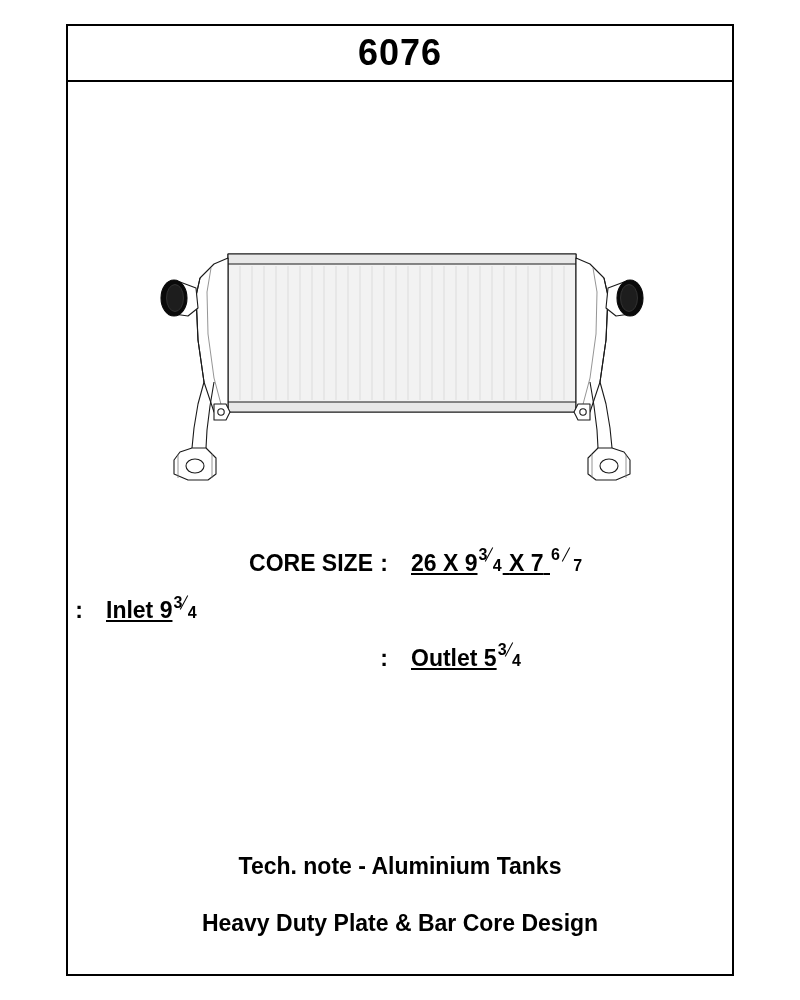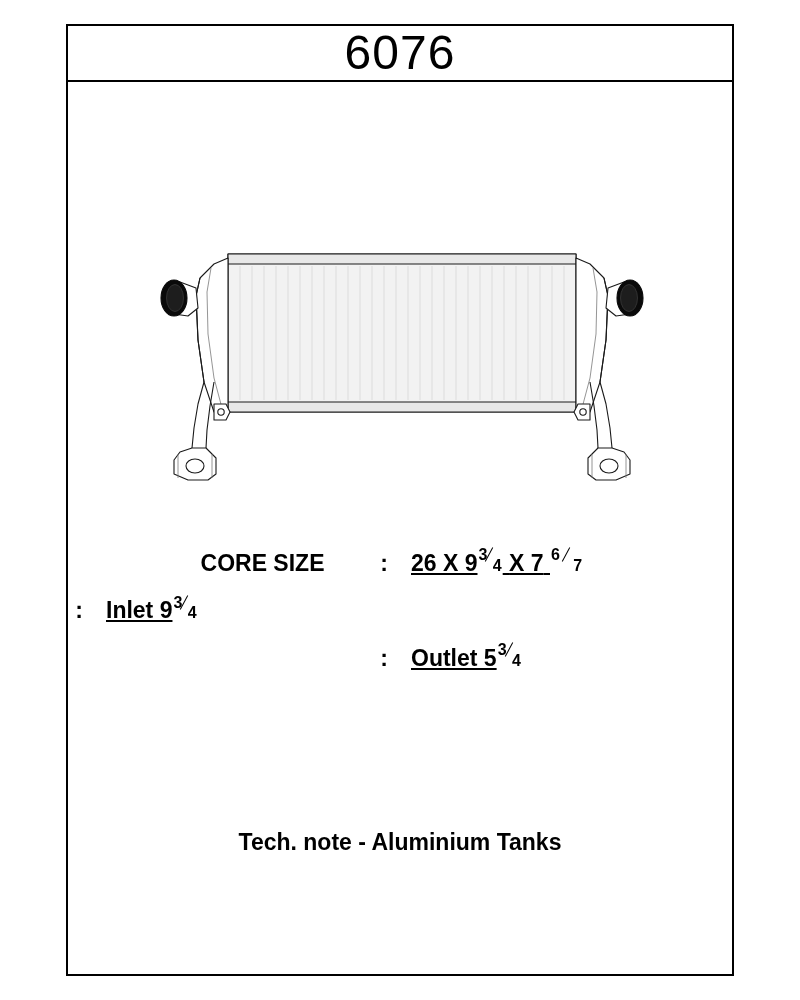--- a/index.html
+++ b/index.html
@@ -30,22 +30,22 @@
     top: 0;
     width: 100%;
     height: 56px;
     border-bottom: 2px solid #000000;
     box-sizing: border-box;
     display: flex;
     align-items: center;
     justify-content: center;
   }
   .title-text {
-    font-size: 48px;
-    font-weight: normal;
+    font-size: 36px;
+    font-weight: bold;
     letter-spacing: 1px;
     line-height: 1;
   }
   .drawing-area {
     position: absolute;
     left: 0;
     top: 56px;
     width: 100%;
     height: 480px;
   }
@@ -58,21 +58,21 @@
   .spec-row {
     display: flex;
     align-items: flex-start;
     font-size: 23px;
     font-weight: bold;
     line-height: 1.1;
     margin-bottom: 22px;
   }
   .spec-label {
     width: 305px;
-    text-align: center;
+    text-align: right;
     padding-left: 84px;
     box-sizing: border-box;
     white-space: nowrap;
   }
   .spec-colon {
     width: 22px;
     text-align: center;
   }
   .spec-value {
     padding-left: 16px;
@@ -117,20 +117,21 @@
     position: absolute;
     left: 0;
     top: 800px;
     width: 100%;
     text-align: center;
   }
   .tech-line {
     font-size: 23px;
     font-weight: bold;
     line-height: 1.45;
+    margin-top: 24px;
   }
 </style>
 </head>
 <body>
 
 <div class="sheet">
 
   <div class="title-bar">
     <div class="title-text">6076</div>
   </div>
@@ -240,15 +241,16 @@
       <div class="spec-colon">:</div>
       <div class="spec-value">
         <span>Outlet 5</span><span class="frac"><span class="num">3</span><span class="bar"></span><span class="den">4</span></span>
       </div>
     </div>
 
   </div>
 
   <div class="tech-note">
     <div class="tech-line">Tech. note - Aluminium Tanks</div>
+    <div class="tech-line">Heavy Duty Plate &amp; Bar Core Design</div>
   </div>
 
 </div>
 
 </body></html>

